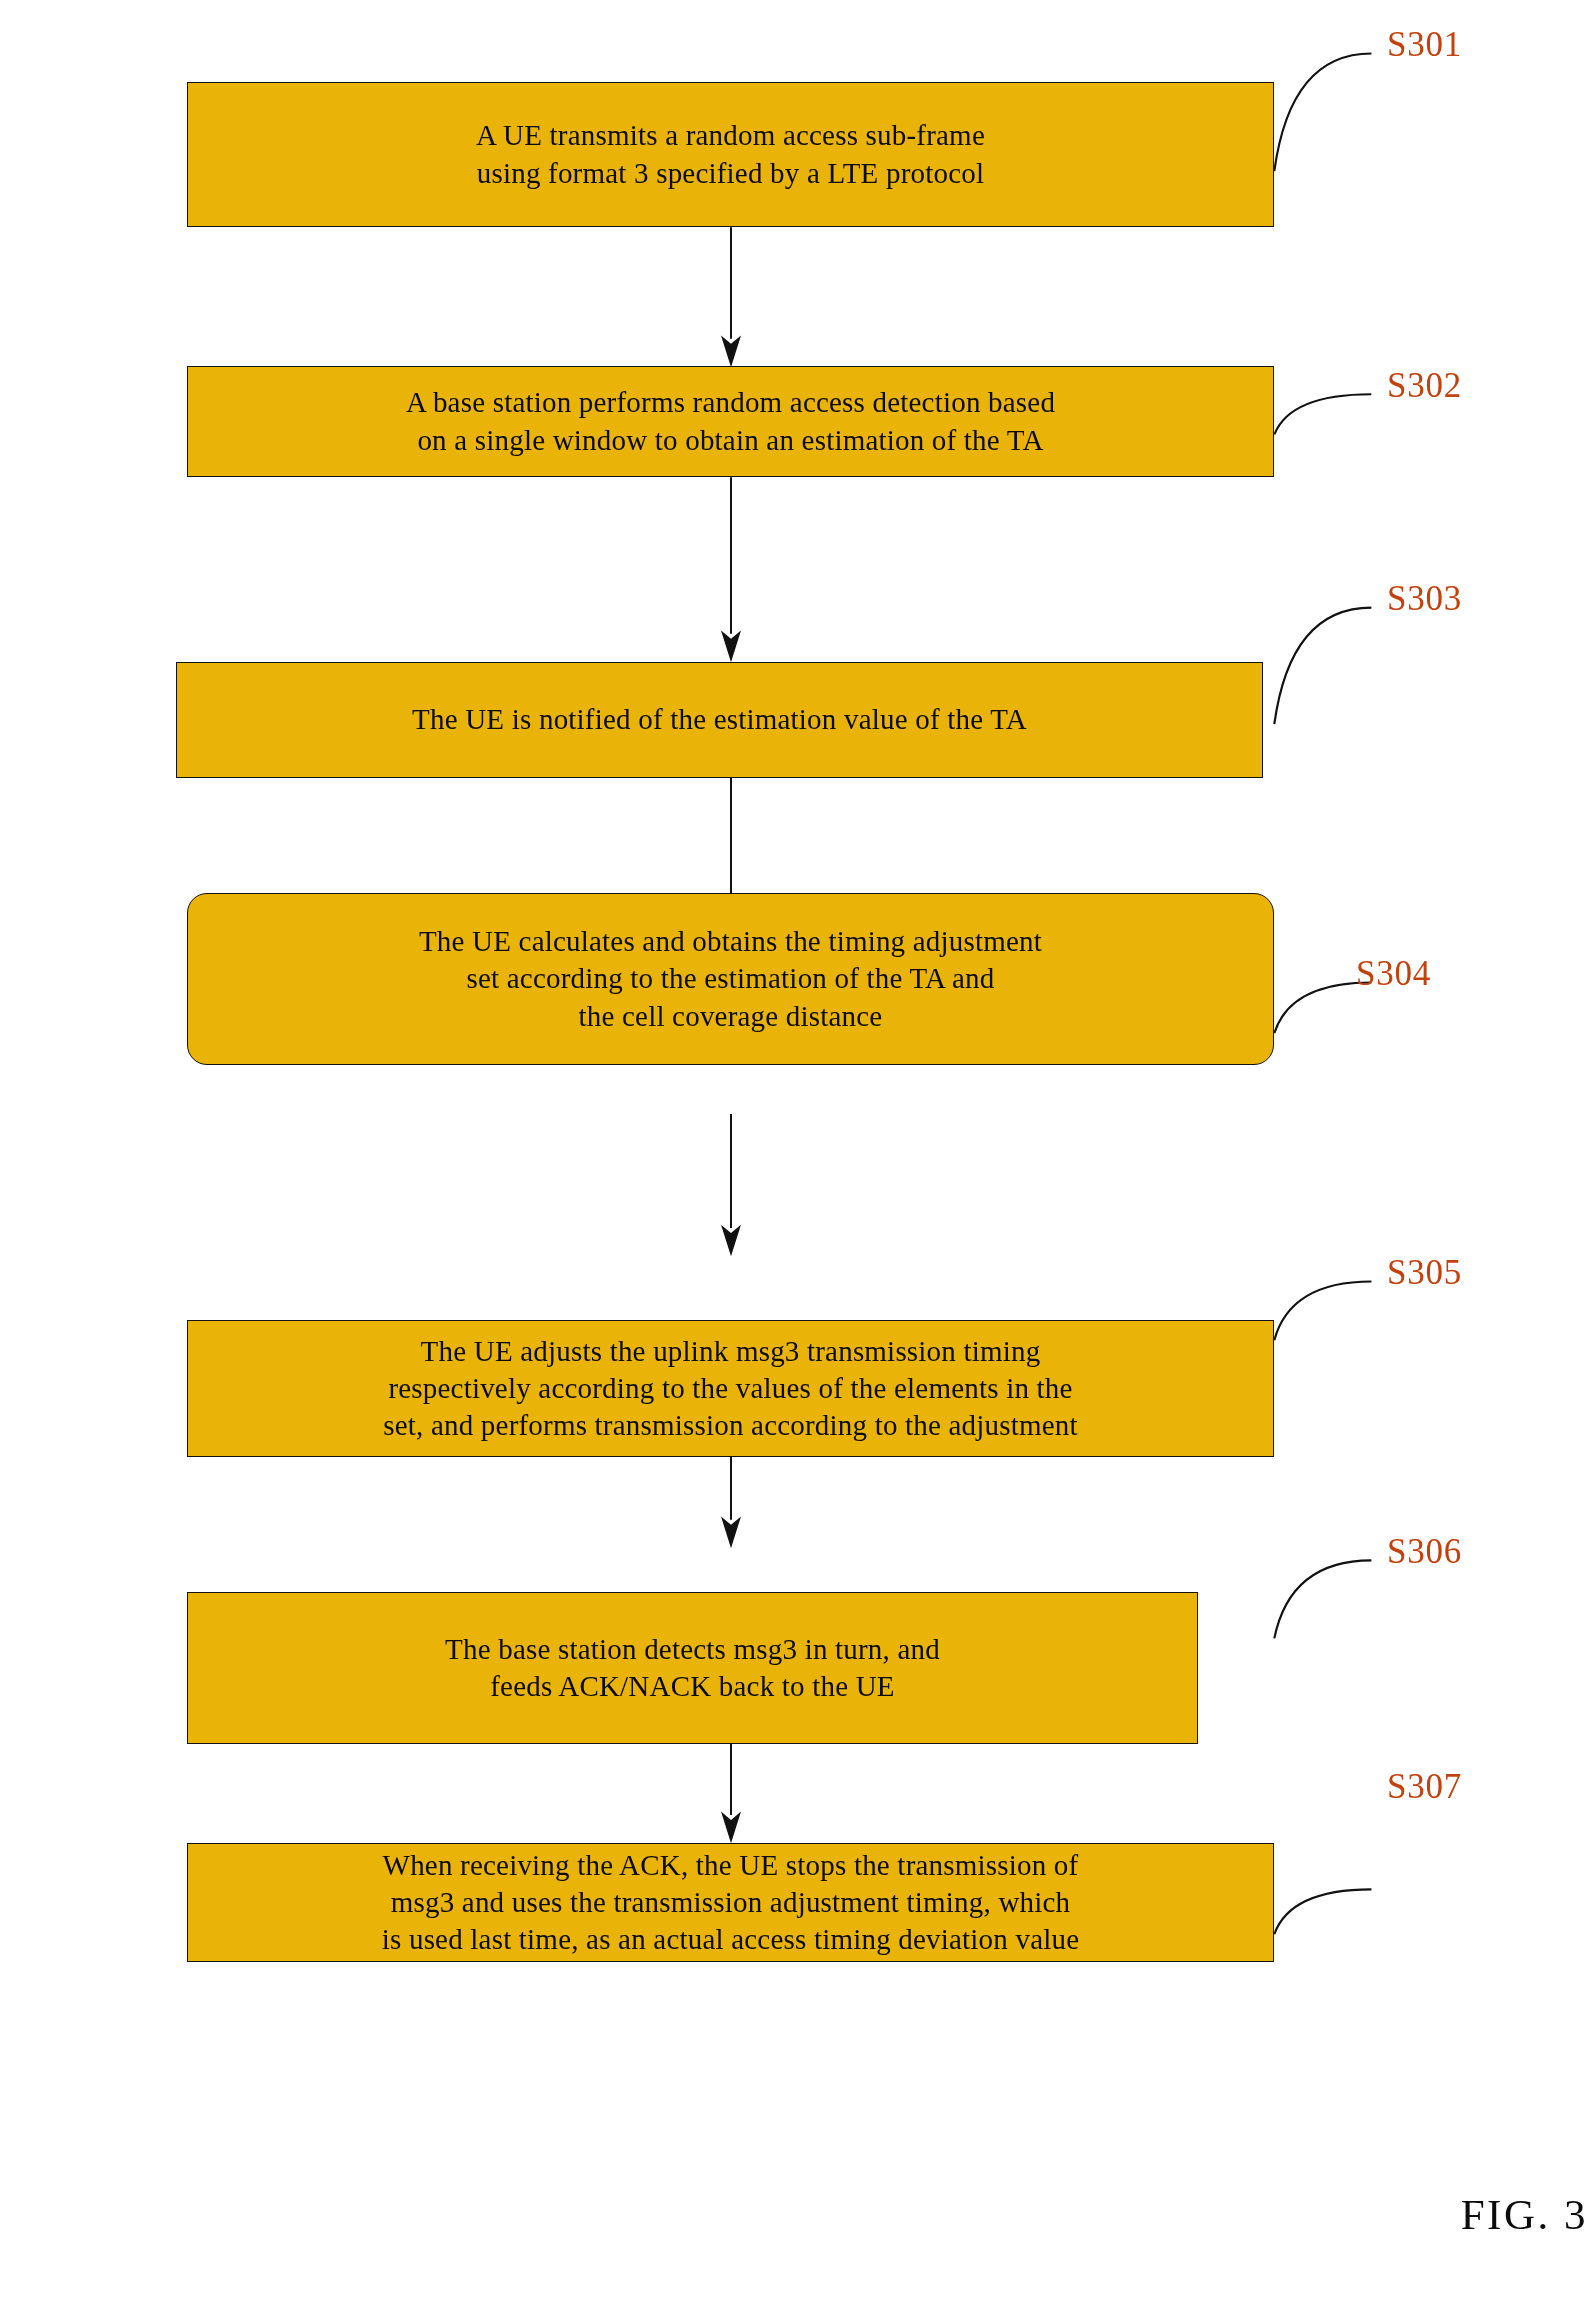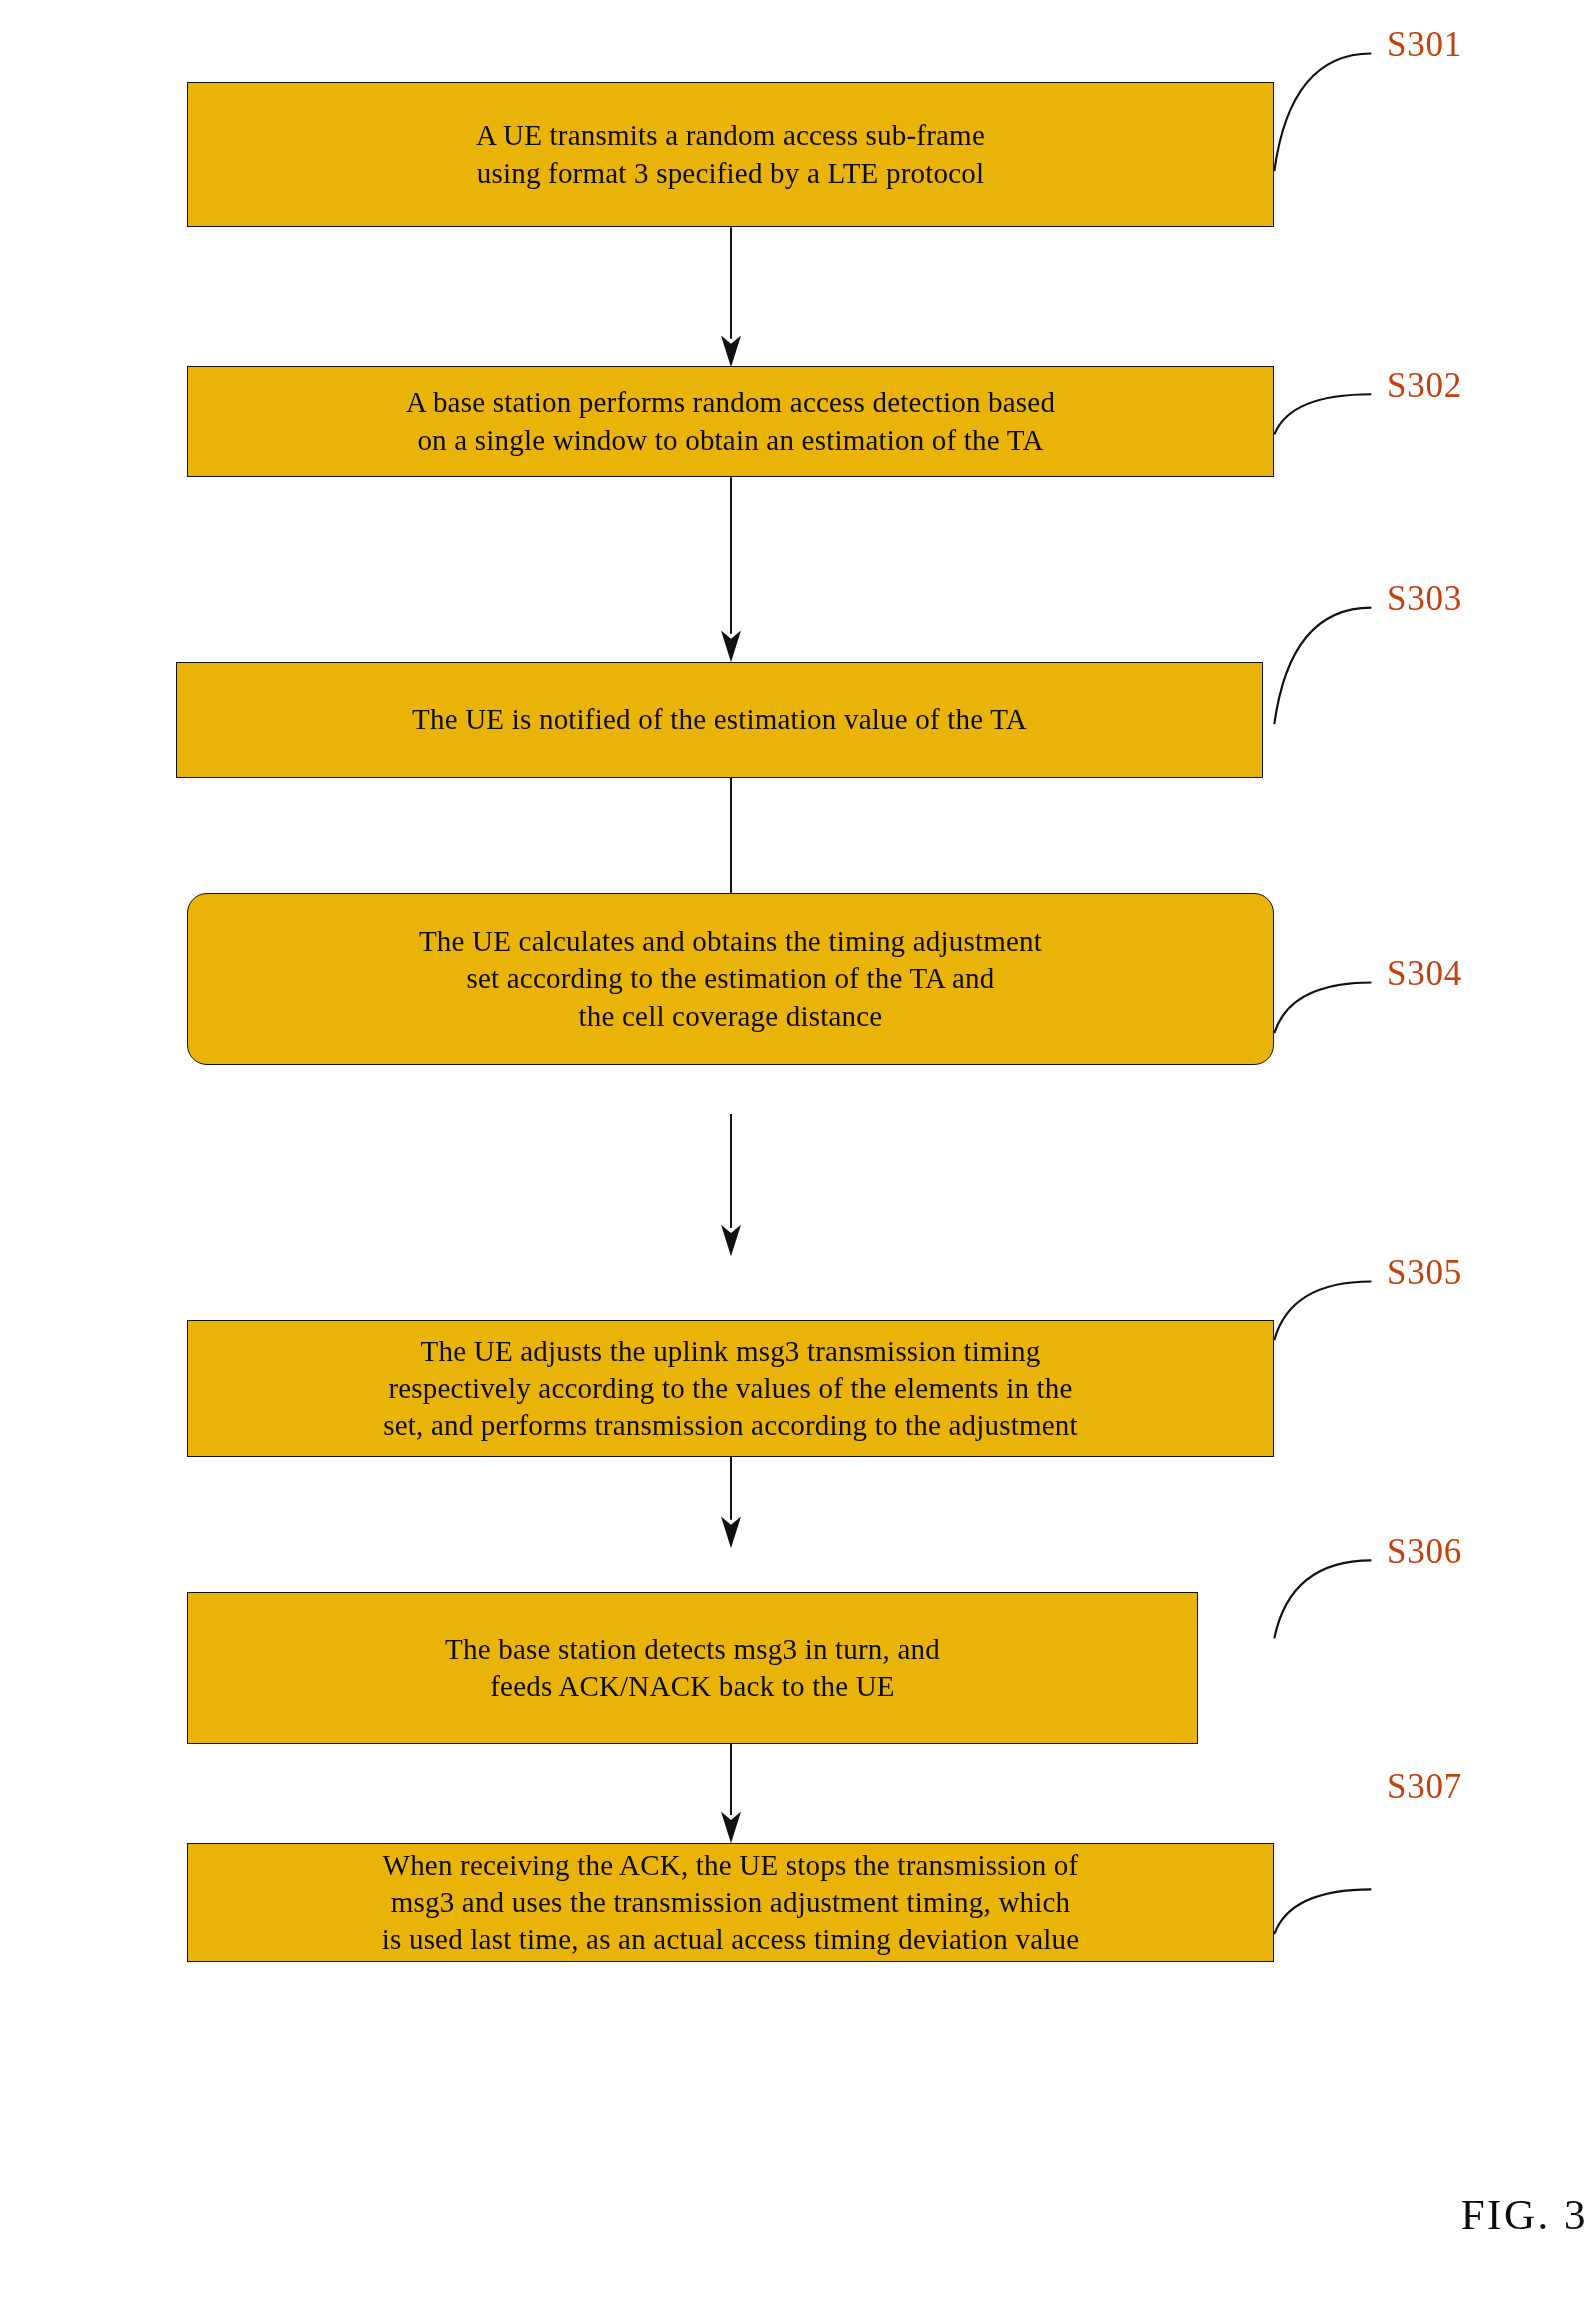--- a/index.html
+++ b/index.html
@@ -113,21 +113,21 @@
     </svg>
     <div class="step-label" style="left: 1387px; top: 579px;">S303</div>
     <div class="flow-box" style="left: 187px; top: 893px; width: 1087px; height: 172px; border-radius: 20px;">
       <div class="flow-box-text">The UE calculates and obtains the timing adjustment
 set according to the estimation of the TA and
 the cell coverage distance</div>
     </div>
     <svg class="leader-svg" width="122" height="76" viewBox="0 0 147 91" style="left: 1266px; top: 974px;">
       <path d="M 10 71 C 22 33.18, 56.800000000000004 10, 127 10" fill="none" stroke="#111111" stroke-width="2.6"></path>
     </svg>
-    <div class="step-label" style="left: 1387px; top: 954px;">S304</div>
+    <div class="step-label" style="left: 1356px; top: 954px;">S304</div>
     <div class="flow-box" style="left: 187px; top: 1320px; width: 1087px; height: 137px;">
       <div class="flow-box-text">The UE adjusts the uplink msg3 transmission timing
 respectively according to the values of the elements in the
 set, and performs transmission according to the adjustment</div>
     </div>
     <svg class="leader-svg" width="122" height="84" viewBox="0 0 147 100.68000000000006" style="left: 1266px; top: 1273px;">
       <path d="M 10 80.68000000000006 C 22 36.858400000000024, 56.800000000000004 10, 127 10" fill="none" stroke="#111111" stroke-width="2.6"></path>
     </svg>
     <div class="step-label" style="left: 1387px; top: 1253px;">S305</div>
     <div class="flow-box" style="left: 187px; top: 1592px; width: 1011px; height: 152px;">

